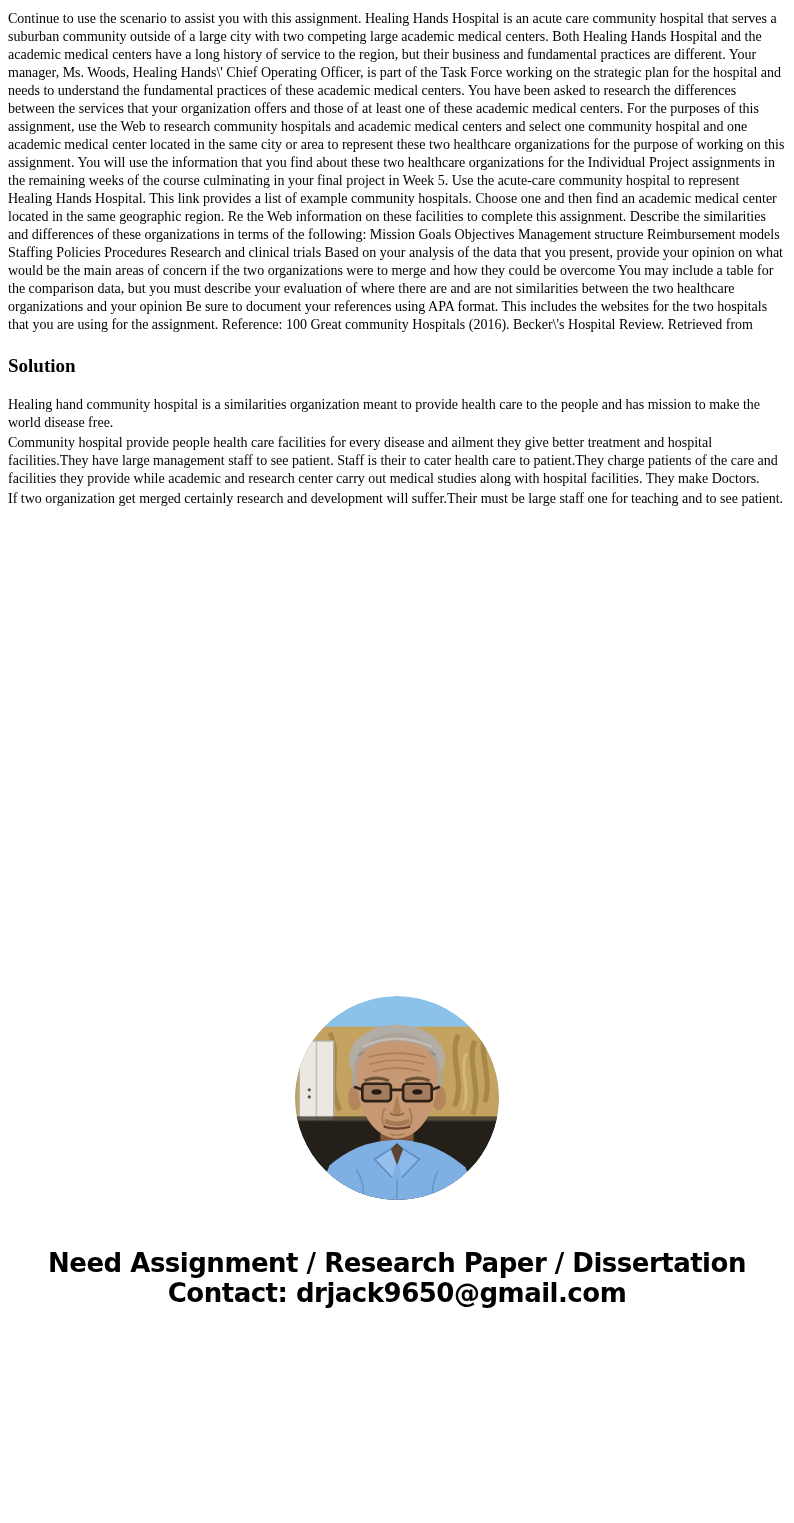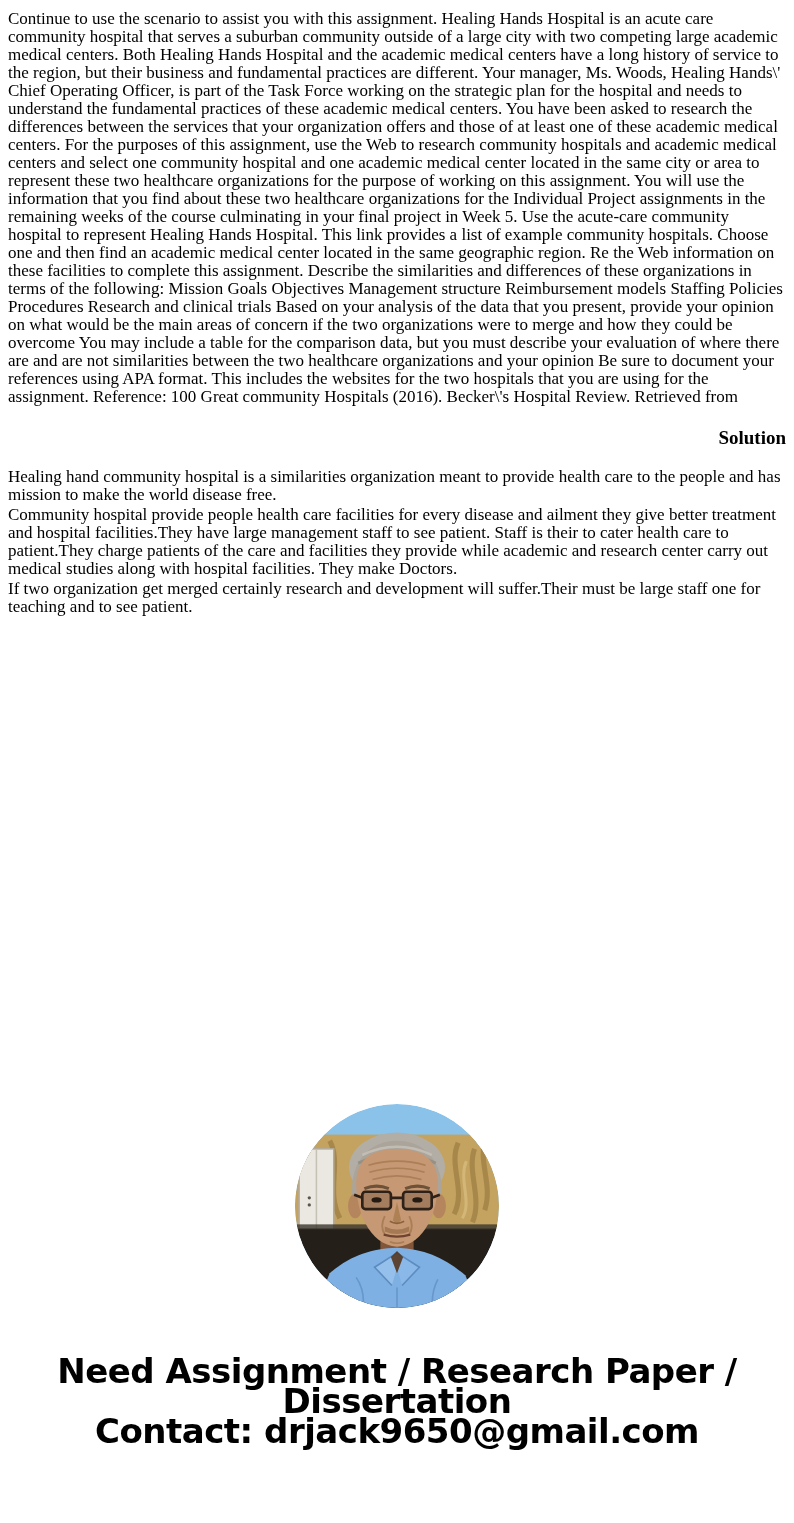--- a/index.html
+++ b/index.html
@@ -11,33 +11,32 @@
     width: 794px;
     min-height: 1523px;
     color: #000000;
     font-family: "Liberation Serif", serif;
   }
   .page {
     padding: 8px 8px 28px 8px;
     box-sizing: border-box;
   }
   .doc-text p {
-    font-size: 17px;
+    font-size: 14px;
     line-height: 18px;
     margin: 2px 0;
   }
   .doc-text p.intro {
     margin-top: 2px;
   }
   .doc-text h3 {
     font-size: 19px;
     line-height: 22px;
     font-weight: bold;
     margin: 21px 0 19px 0;
-    text-align: right;
   }
   .avatar-wrap {
     margin: 488px auto 0 auto;
     width: 204px;
     height: 204px;
   }
   .avatar-circle {
     width: 204px;
     height: 204px;
     border-radius: 50%;
@@ -45,21 +44,21 @@
     display: block;
   }
   .footer {
     margin-top: 48px;
     text-align: center;
     font-family: "DejaVu Sans", sans-serif;
     font-weight: bold;
     color: #000000;
   }
   .footer .line {
-    font-size: 34px;
+    font-size: 26px;
     line-height: 30px;
     letter-spacing: -0.5px;
   }
 </style>
 </head>
 <body>
 
 <div class="page">
 
   <div class="doc-text">

